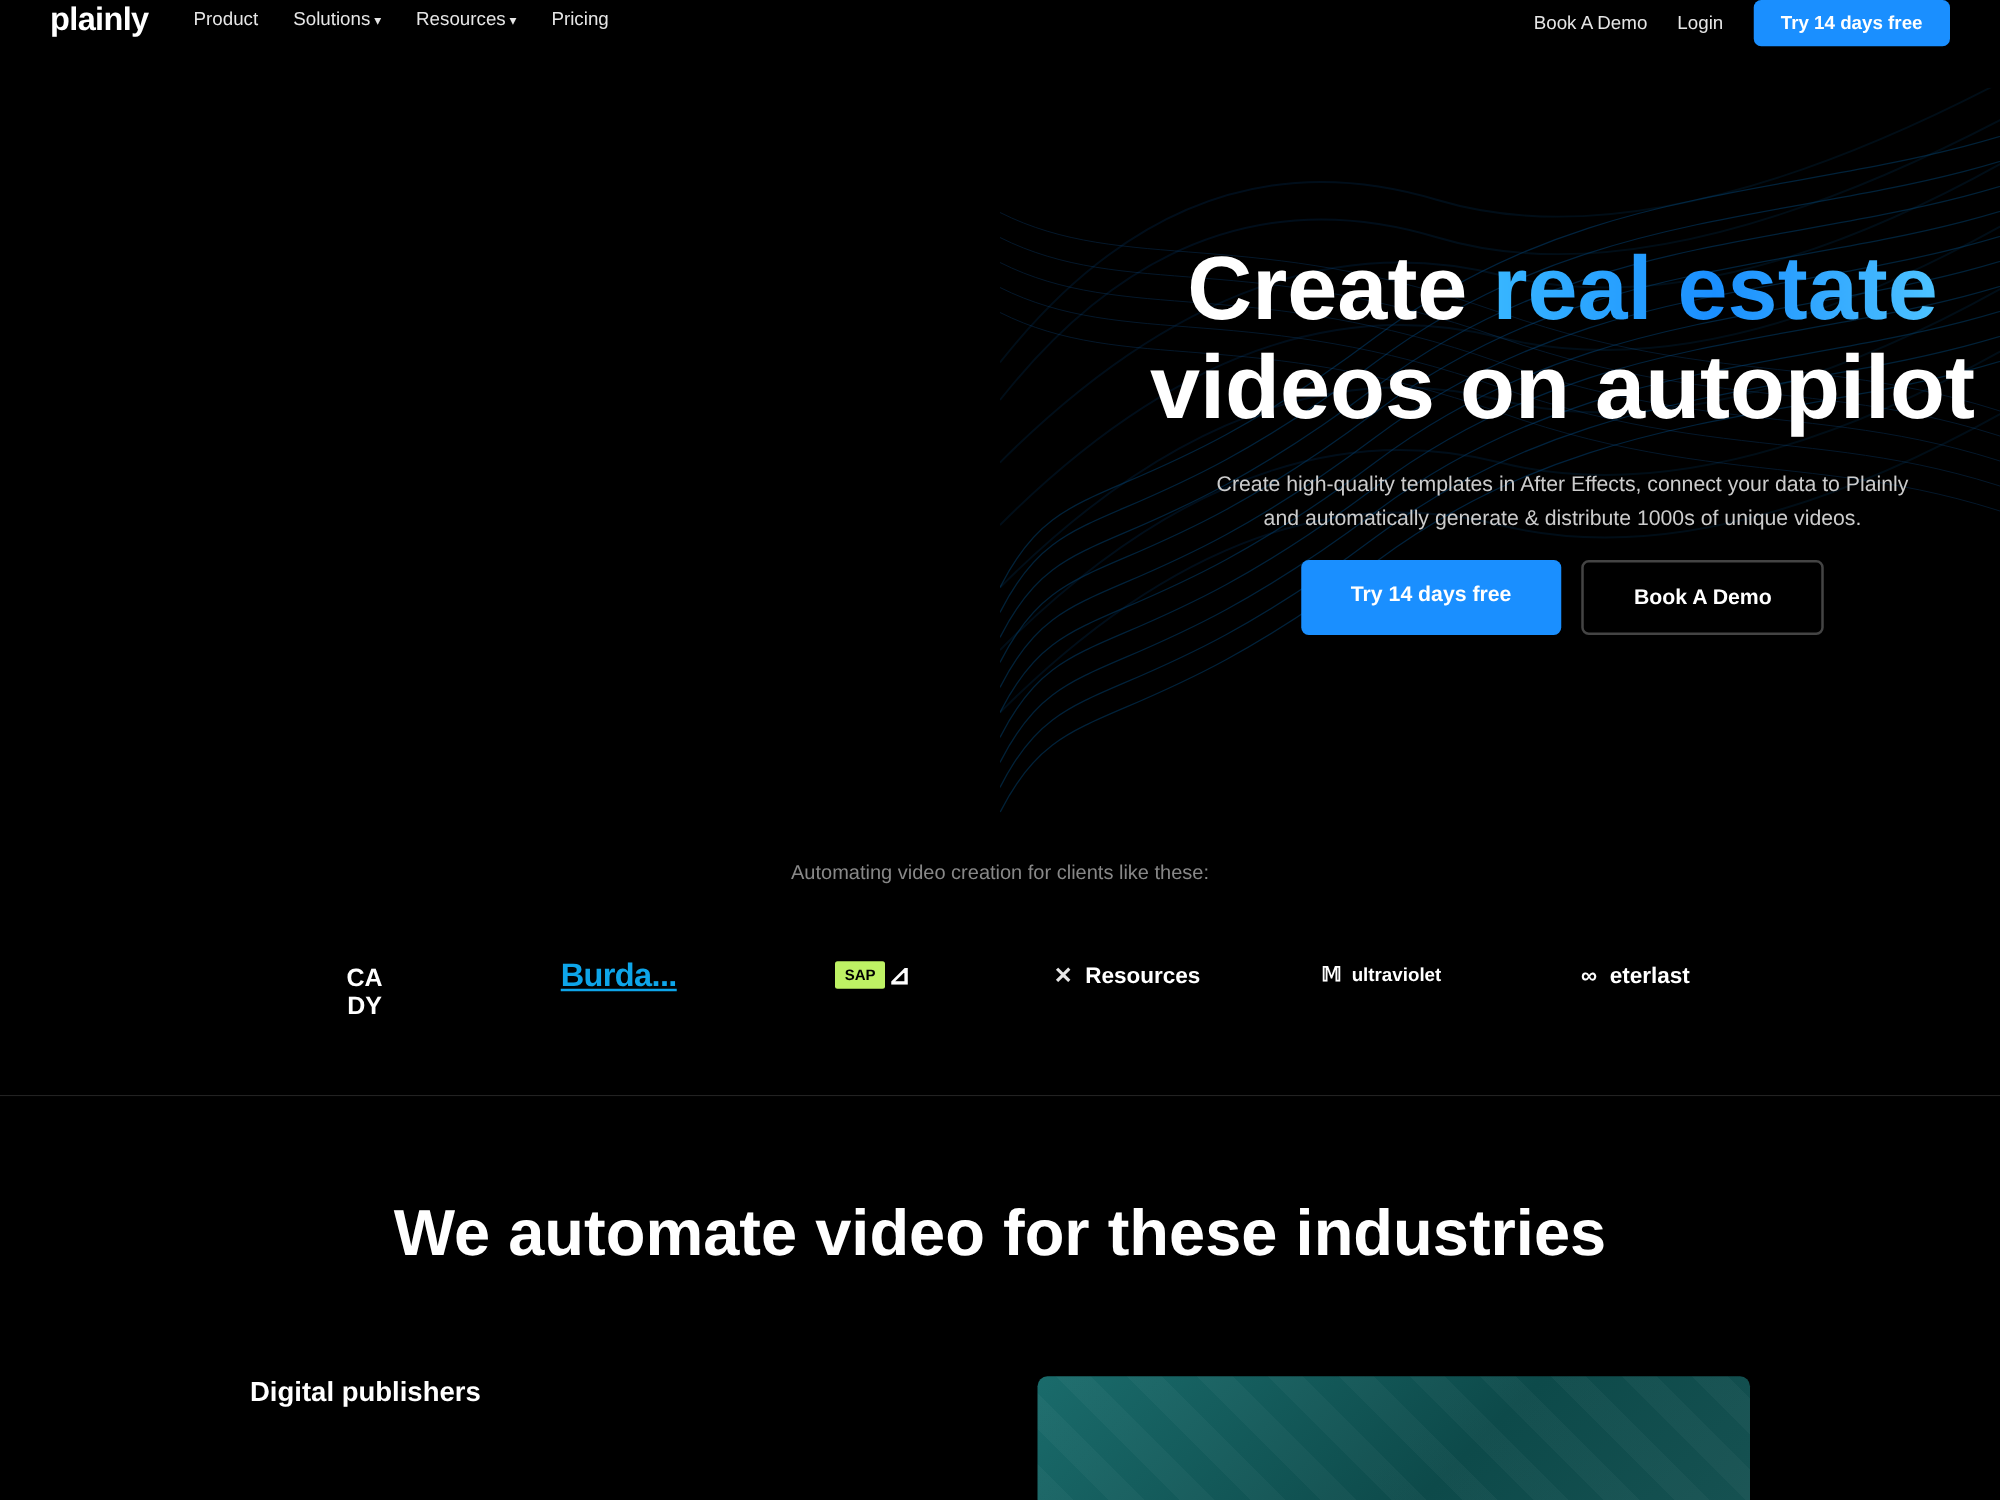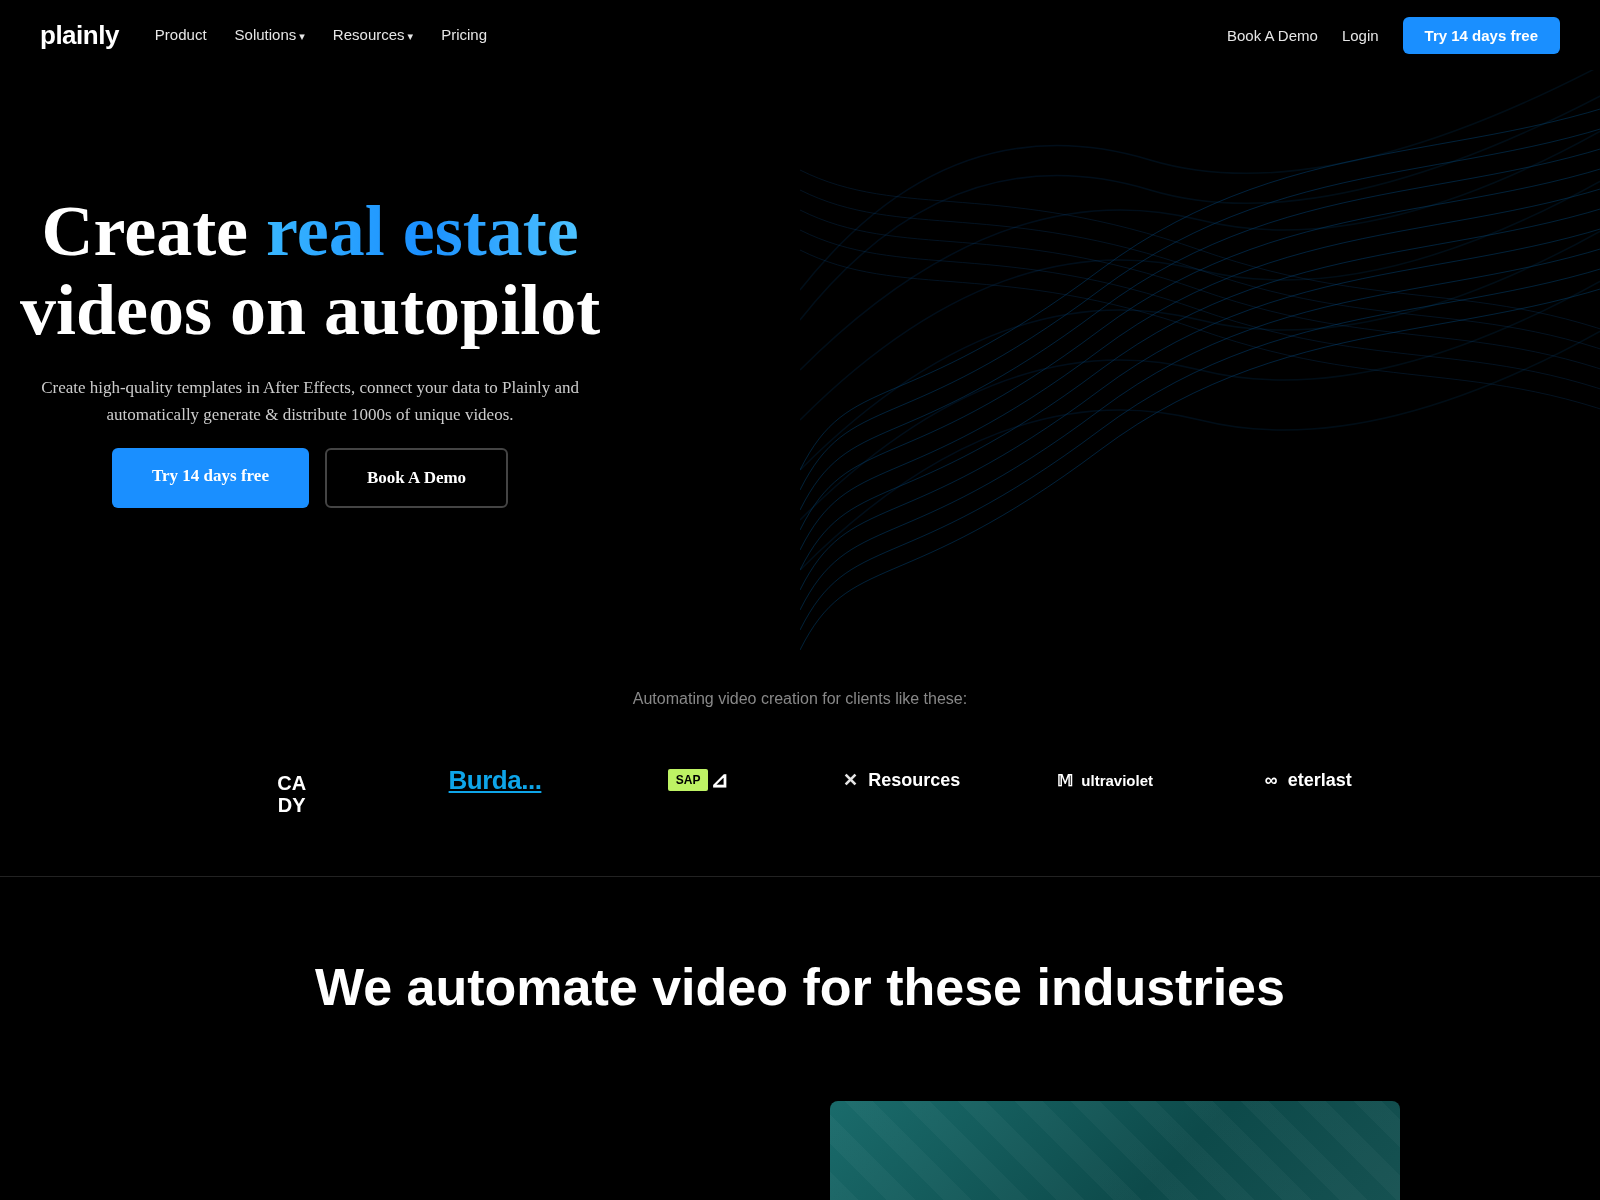--- a/index.html
+++ b/index.html
@@ -7,21 +7,21 @@
     body {
       background: #000;
       color: #fff;
       font-family: -apple-system, BlinkMacSystemFont, 'Segoe UI', sans-serif;
       overflow-x: hidden;
     }
 
     
     nav {
       display: flex;
-      align-items: center;
+      align-items: flex-start;
       justify-content: space-between;
       padding: 0 40px;
       height: 70px;
       background: #000;
       position: relative;
       z-index: 10;
     }
 
     .nav-left {
       display: flex;
@@ -79,26 +79,25 @@
       text-decoration: none;
       opacity: 1 !important;
     }
 
     
     .hero {
       position: relative;
       min-height: 580px;
       display: flex;
       flex-direction: column;
-      align-items: flex-start;
+      align-items: flex-end;
       justify-content: center;
       text-align: center;
       padding: 60px 20px 80px;
       overflow: hidden;
-      font-family: Liberation Serif, serif;
     }
 
     
     .hero-bg {
       position: absolute;
       inset: 0;
       z-index: 0;
       overflow: hidden;
     }
 
@@ -484,20 +483,21 @@
 
   </div>
 </section>
 
 <hr class="divider">
 
 <section class="industries-section">
   <h2 class="industries-title">We automate video for these industries</h2>
   <div class="industries-content">
     <div class="industries-left">
+      <h3 class="industry-name">Digital publishers</h3>
     </div>
     <div class="industries-right">
       <div class="video-thumb">
         <span>VILLA IN...</span>
       </div>
     </div>
   </div>
 </section>
 
 </body></html>

